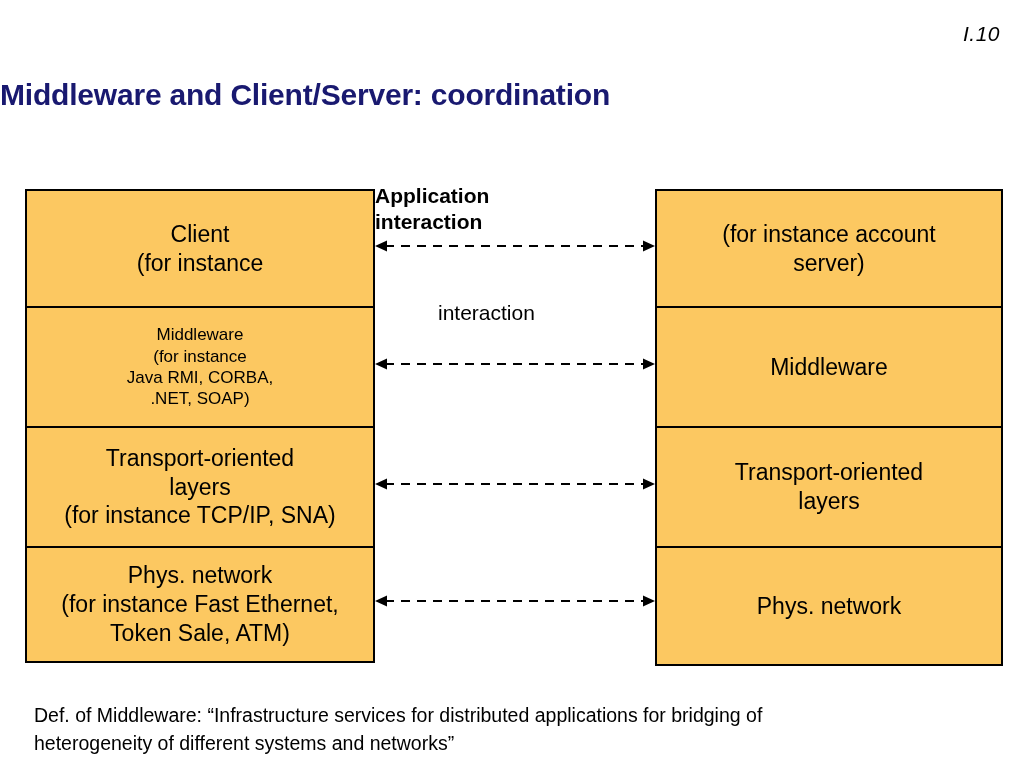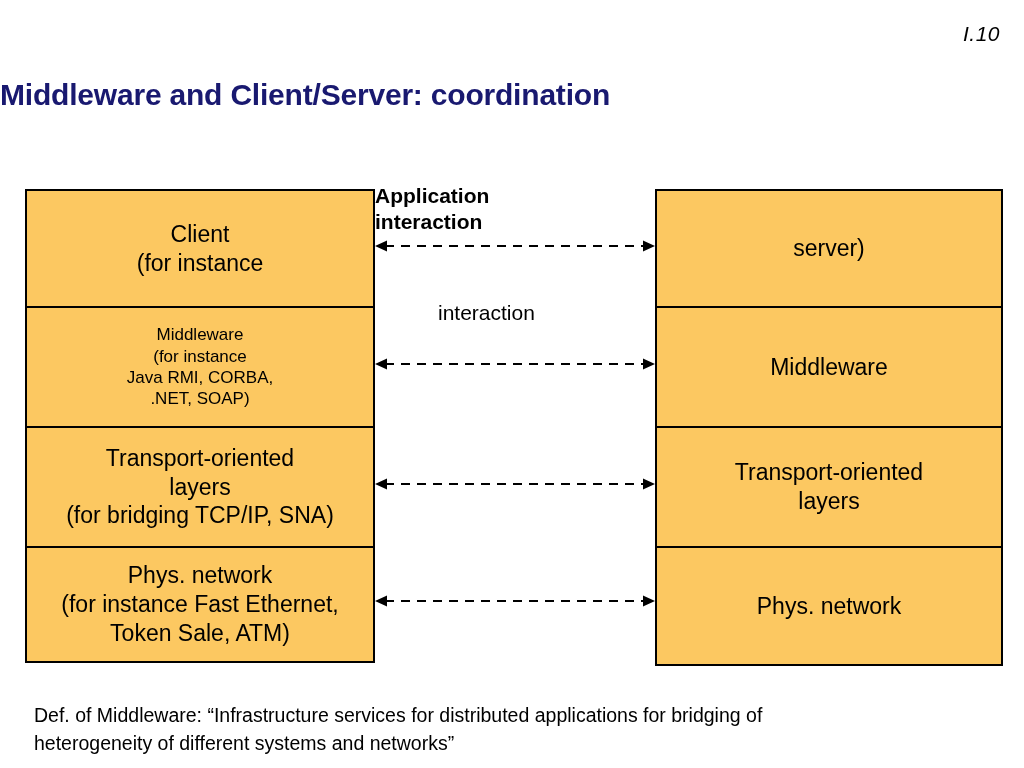--- a/index.html
+++ b/index.html
@@ -168,38 +168,39 @@
         <div>(for instance</div>
         <div>Java RMI, CORBA,</div>
         <div>.NET, SOAP)</div>
       </div>
     </div>
 
     <div class="layer l2">
       <div class="lines fs-big">
         <div>Transport-oriented</div>
         <div>layers</div>
-        <div>(for bridging TCP/IP, SNA)</div>
+        <div>(for instance TCP/IP, SNA)</div>
       </div>
     </div>
 
     <div class="layer l3">
       <div class="lines fs-big">
         <div>Phys. network</div>
         <div>(for instance Fast Ethernet,</div>
         <div>Token Sale, ATM)</div>
       </div>
     </div>
 
   </div>
 
   <div class="stack right">
 
     <div class="layer l0">
       <div class="lines fs-big">
+        <div>(for instance account</div>
         <div>server)</div>
       </div>
     </div>
 
     <div class="layer l1">
       <div class="lines fs-big">
         <div>Middleware</div>
       </div>
     </div>
 

